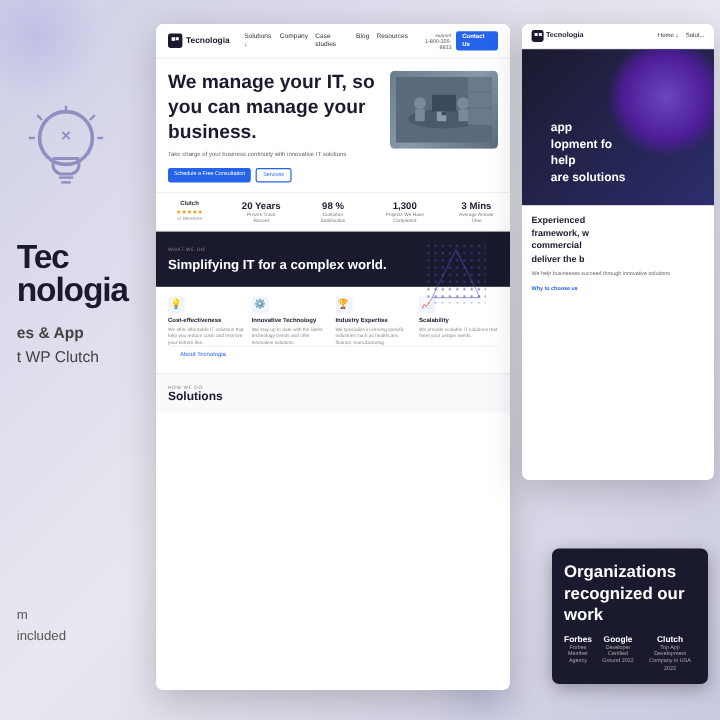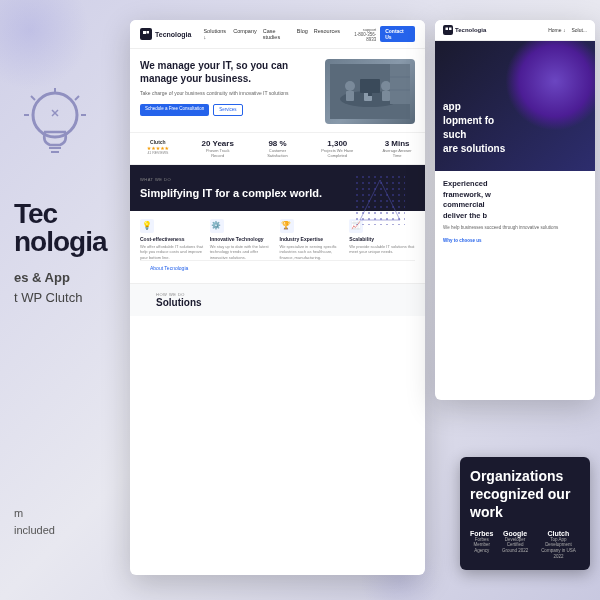--- a/index.html
+++ b/index.html
@@ -154,21 +154,21 @@
       padding: 10px 10px 8px;
       gap: 8px;
       background: #fff;
     }
 
     .hero-left {
       flex: 1;
     }
 
     .hero-title {
-      font-size: 10px;
+      font-size: 16px;
       font-weight: 900;
       color: #1a1a2e;
       line-height: 1.3;
       margin-bottom: 5px;
     }
 
     .hero-sub {
       font-size: 5px;
       color: #666;
       line-height: 1.5;
@@ -326,21 +326,21 @@
     .about-link {
       display: block;
       font-size: 5px;
       color: #2563eb;
       padding: 4px 10px;
       border-top: 1px solid #f0f0f0;
     }
 
     
     .solutions-section {
-      padding: 8px 26px;
+      padding: 8px 10px;
       background: #f8f9fa;
       border-top: 1px solid #eee;
     }
 
     .section-label-small {
       font-size: 4px;
       color: #888;
       text-transform: uppercase;
       letter-spacing: 0.5px;
     }
@@ -443,21 +443,21 @@
       right: -10px;
       top: -10px;
       width: 100px;
       height: 100px;
       background: radial-gradient(circle, #6b46c1 0%, #4c1d95 50%, transparent 70%);
       border-radius: 50%;
     }
 
     .rp-hero-text {
       position: absolute;
-      left: 8px;
+      left: 24px;
       bottom: 15px;
     }
 
     .rp-hero-title {
       font-size: 9px;
       font-weight: 900;
       color: #fff;
       line-height: 1.3;
     }
 
@@ -724,21 +724,21 @@
         <span>Home ↓</span>
         <span>Solut...</span>
       </div>
     </div>
     <div class="rp-hero">
       <div class="rp-orb"></div>
       <div class="rp-hero-text">
         <div class="rp-hero-title">
           <div style="font-size:10px;font-weight:900;color:#fff;line-height:1.4;">app</div>
           <div style="font-size:10px;font-weight:900;color:#fff;line-height:1.4;">lopment fo</div>
-          <div style="font-size:10px;font-weight:900;color:#fff;line-height:1.4;">such</div>
+          <div style="font-size:10px;font-weight:900;color:#fff;line-height:1.4;">help</div>
           <div style="font-size:10px;font-weight:900;color:#fff;line-height:1.4;">are solutions</div>
         </div>
       </div>
     </div>
     <div class="rp-body">
       <div class="rp-body-title">
         Experienced<br>framework, w<br>commercial<br>deliver the b
       </div>
       <div class="rp-body-text">
         We help businesses succeed through innovative solutions

